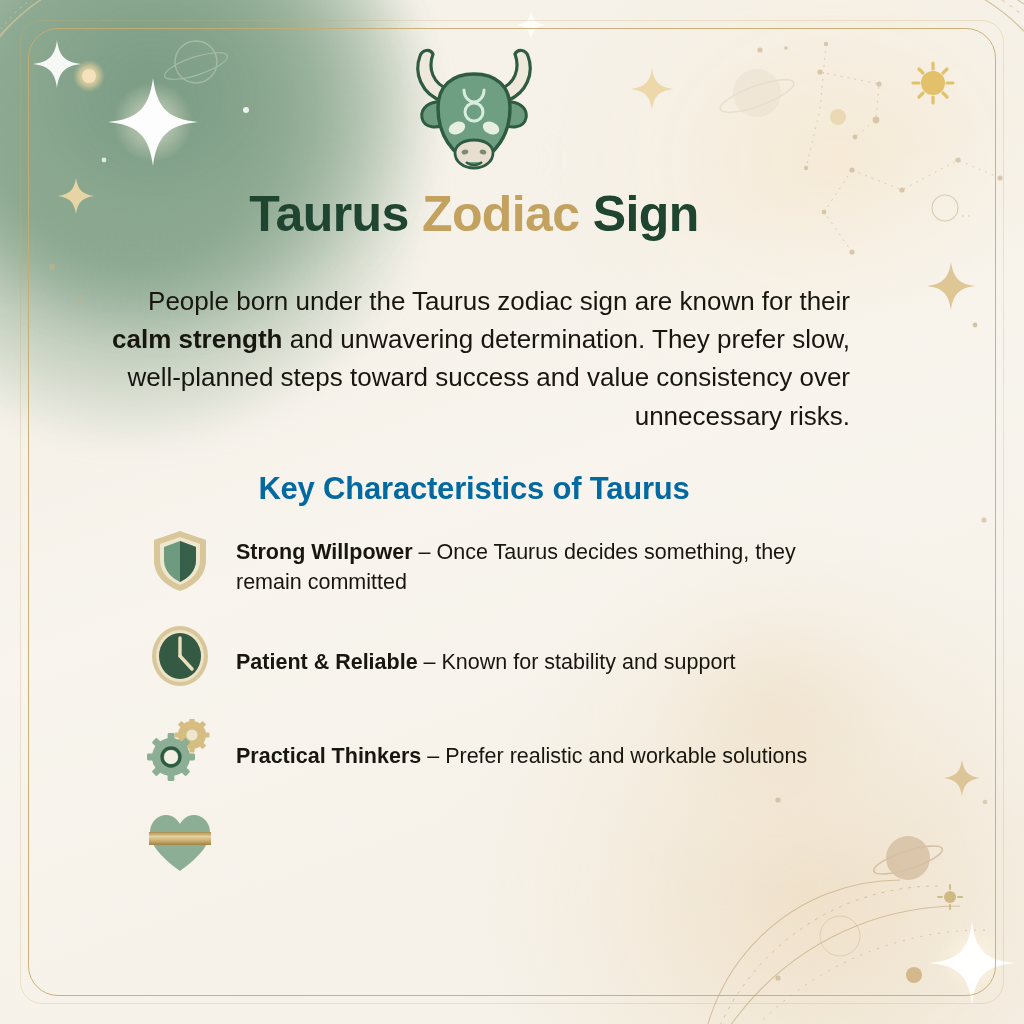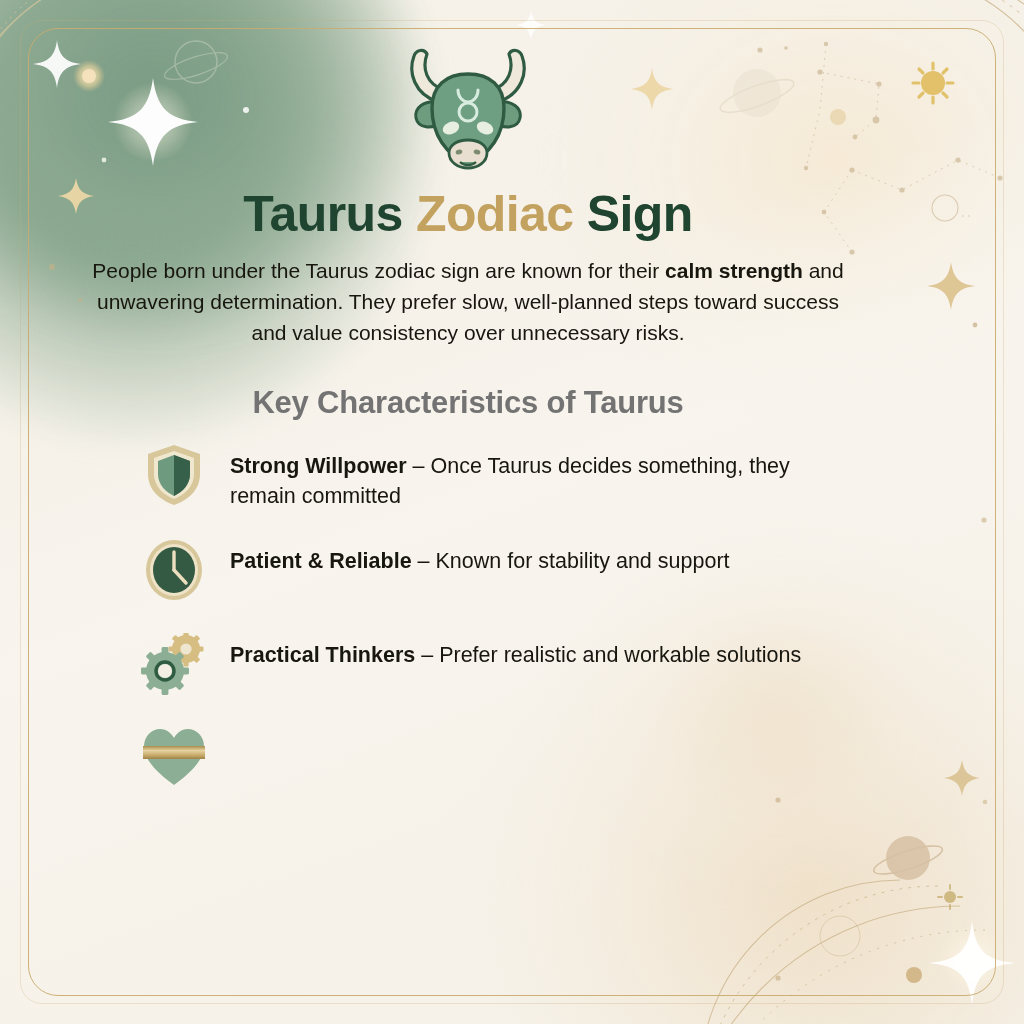--- a/index.html
+++ b/index.html
@@ -87,21 +87,21 @@
     border: 1px solid rgba(201,171,110,0.28);
     border-radius: 22px;
   }
 
   
   .deco { position: absolute; inset: 0; }
 
   
   .content {
     position: absolute;
-    left: 8px; top: 0;
+    left: 14px; top: 0;
     width: 900px;
     padding: 36px 64px 0 84px;
     text-align: center;
   }
 
   .bull-wrap {
     display: flex; justify-content: center;
     margin-top: 6px; margin-bottom: 8px;
   }
 
@@ -109,47 +109,48 @@
     font-size: 50px;
     font-weight: 700;
     line-height: 1.12;
     letter-spacing: -0.6px;
     color: #1f4430;
     margin: 12px 0 0 0;
   }
   .title .gold { color: #c3a25f; }
 
   .intro {
-    margin: 14px auto 0 auto;
+    margin: 40px auto 0 auto;
     max-width: 830px;
-    font-size: 21px;
+    font-size: 26px;
     line-height: 1.47;
     color: #17160f;
     font-weight: 400;
+    text-align: right;
   }
   .intro b { font-weight: 700; }
 
   .section-heading {
     margin-top: 36px;
     font-size: 31px;
     font-weight: 700;
-    color: #737373;
+    color: #0369a1;
     letter-spacing: -0.2px;
   }
 
   
   .traits {
     margin: 22px 0 0 0;
     padding: 0 0 0 46px;
     list-style: none;
     text-align: left;
   }
   .trait {
     display: flex;
-    align-items: flex-start;
+    align-items: center;
     gap: 20px;
     margin-bottom: 26px;
   }
   .trait:last-child { margin-bottom: 0; }
 
   .trait-icon {
     flex: 0 0 72px;
     width: 72px; height: 72px;
     display: flex; align-items: center; justify-content: center;
     margin-top: -4px;

